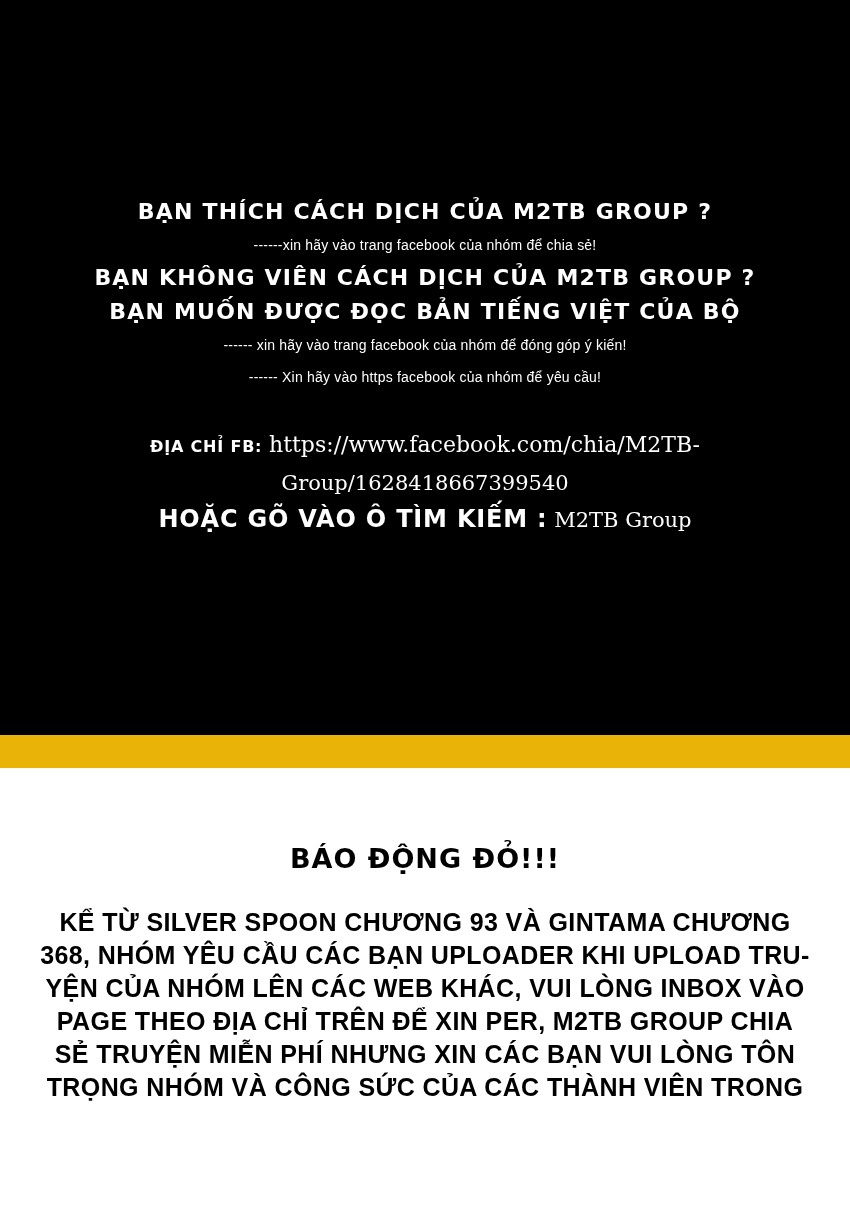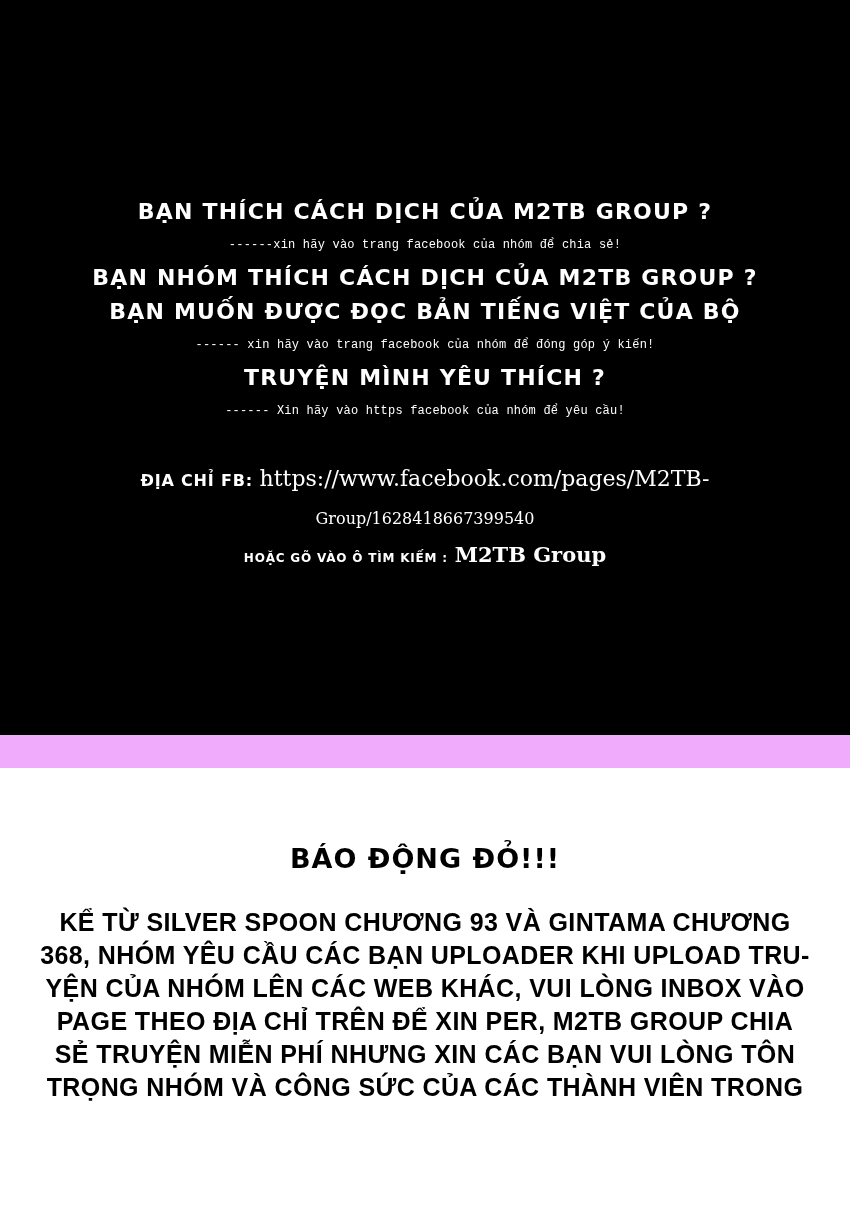--- a/index.html
+++ b/index.html
@@ -10,21 +10,21 @@
     width: 850px;
     height: 1232px;
     background: #ffffff;
     font-family: "Liberation Sans", sans-serif;
     overflow: hidden;
   }
   .page {
     position: relative;
     width: 850px;
     height: 1232px;
-    background: #f0abfc;
+    background: #eab308;
   }
   
   .panel-dark {
     position: absolute;
     left: 0;
     top: 0;
     width: 850px;
     height: 735px;
     background: #000000;
     color: #ffffff;
@@ -43,22 +43,22 @@
     white-space: nowrap;
   }
   .bold-caps {
     font-family: "DejaVu Sans", sans-serif;
     font-weight: bold;
     font-size: 22px;
     letter-spacing: 1.2px;
     line-height: 34px;
   }
   .thin-note {
-    font-family: Liberation Mono, monospace;
-    font-size: 12px;
+    font-family: Liberation Sans, sans-serif;
+    font-size: 14px;
     line-height: 32px;
     letter-spacing: 0.2px;
   }
 
   .addr-block {
     margin-top: 34px;
   }
   .addr-line {
     display: block;
     text-align: center;
@@ -71,32 +71,31 @@
     font-weight: bold;
     font-size: 16px;
     letter-spacing: 0.8px;
   }
   .addr-url {
     font-family: "DejaVu Serif", serif;
     font-size: 22px;
   }
   .addr-url2 {
     font-family: "DejaVu Serif", serif;
-    font-size: 16px;
+    font-size: 21px;
   }
   .search-label {
     font-family: "DejaVu Sans", sans-serif;
     font-weight: bold;
-    font-size: 12px;
+    font-size: 24px;
     letter-spacing: 0.8px;
   }
   .search-value {
     font-family: "DejaVu Serif", serif;
     font-size: 21px;
-    font-weight: bold;
   }
 
   
   .panel-light {
     position: absolute;
     left: 0;
     top: 768px;
     width: 850px;
     height: 497px;
     background: #ffffff;
@@ -134,31 +133,30 @@
 <body>
 
 <div class="page">
 
   <div class="panel-dark">
     <div class="dark-inner">
 
       <span class="ln bold-caps">BẠN THÍCH CÁCH DỊCH CỦA M2TB GROUP ?</span>
       <span class="ln thin-note">------xin hãy vào trang facebook của nhóm để chia sẻ!</span>
 
-      <span class="ln bold-caps">BẠN NHÓM THÍCH CÁCH DỊCH CỦA M2TB GROUP ?</span>
+      <span class="ln bold-caps">BẠN KHÔNG VIÊN CÁCH DỊCH CỦA M2TB GROUP ?</span>
       <span class="ln bold-caps">BẠN MUỐN ĐƯỢC ĐỌC BẢN TIẾNG VIỆT CỦA BỘ</span>
 
       <span class="ln thin-note">------ xin hãy vào trang facebook của nhóm để đóng góp ý kiến!</span>
-      <span class="ln bold-caps">TRUYỆN MÌNH YÊU THÍCH ?</span>
       <span class="ln thin-note">------ Xin hãy vào https facebook của nhóm để yêu cầu!</span>
 
       <div class="addr-block">
         <span class="addr-line">
           <span class="addr-label">ĐỊA CHỈ FB:</span>
-          <span class="addr-url">https://www.facebook.com/pages/M2TB-</span>
+          <span class="addr-url">https://www.facebook.com/chia/M2TB-</span>
         </span>
         <span class="addr-line">
           <span class="addr-url2">Group/1628418667399540</span>
         </span>
         <span class="addr-line">
           <span class="search-label">HOẶC GÕ VÀO Ô TÌM KIẾM :</span>
           <span class="search-value">M2TB Group</span>
         </span>
       </div>
 

